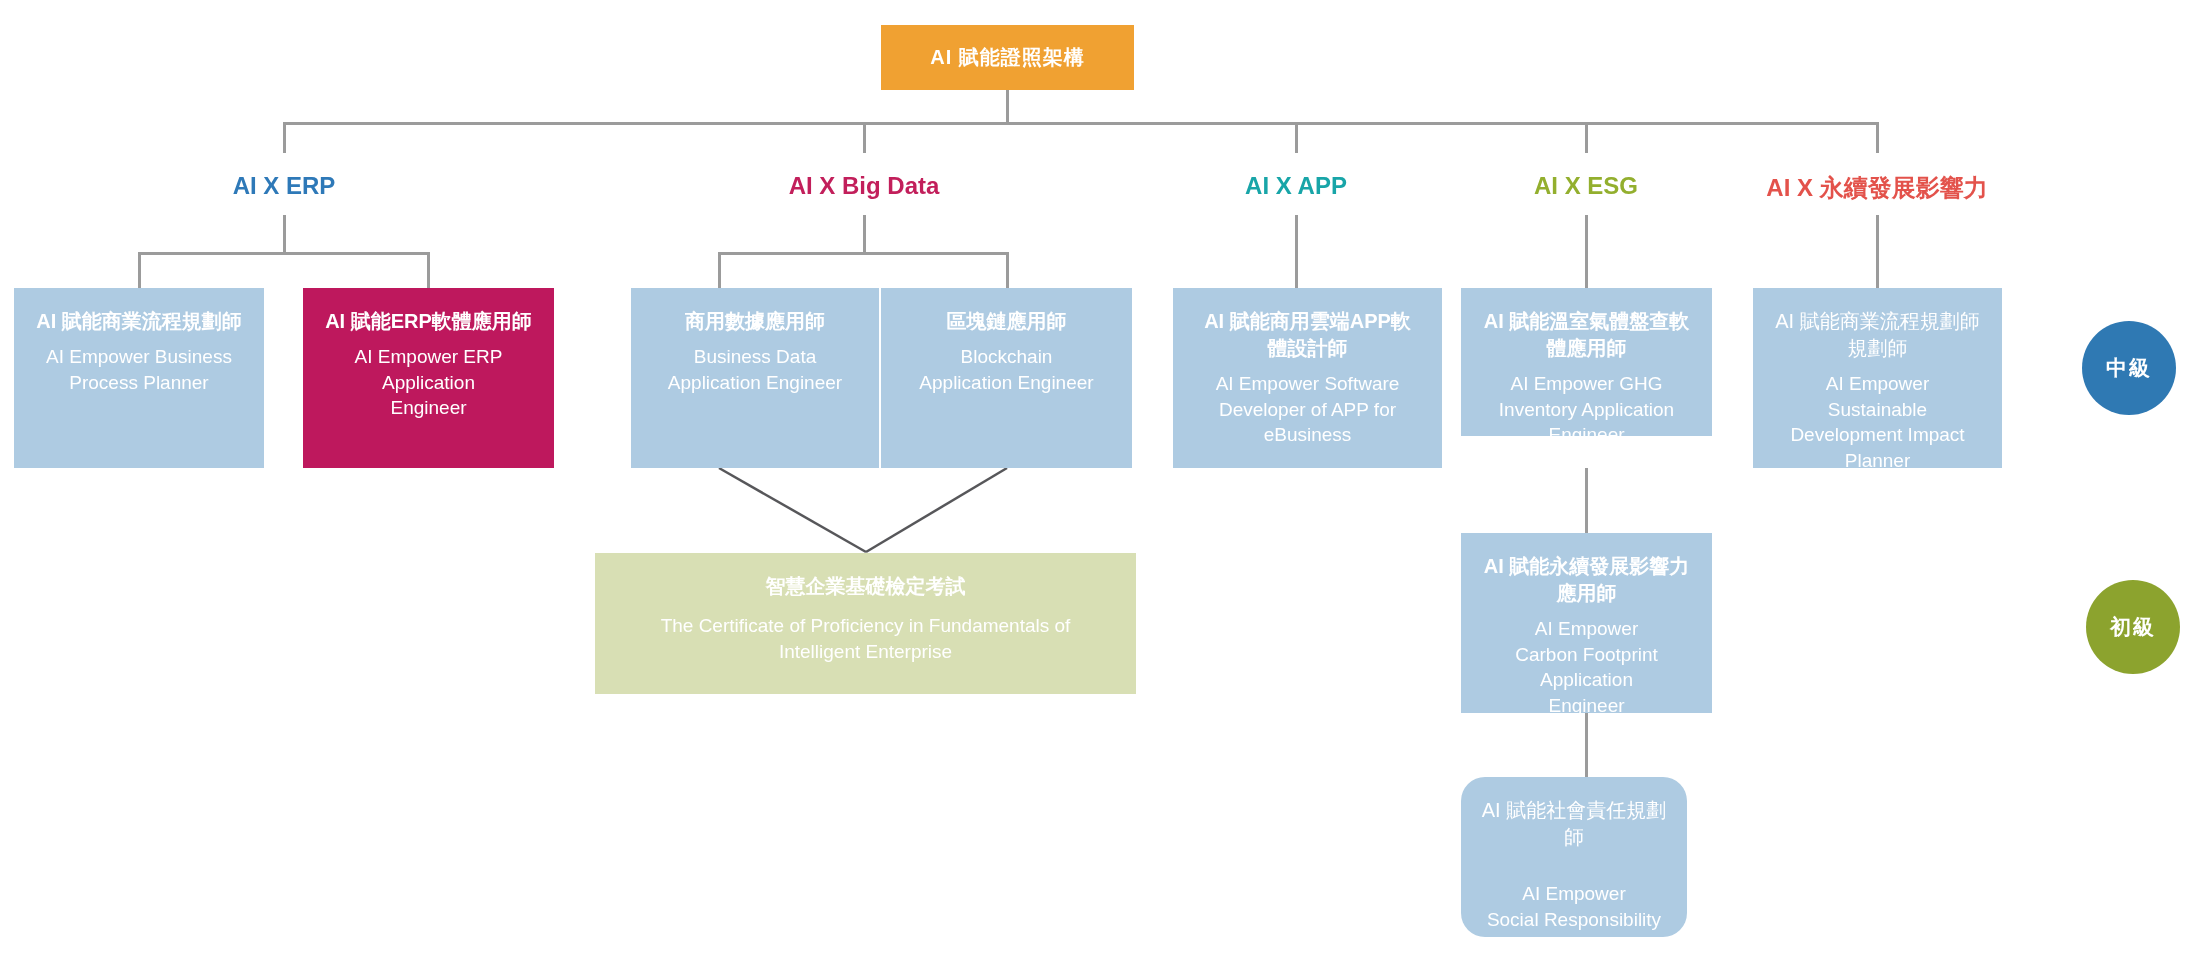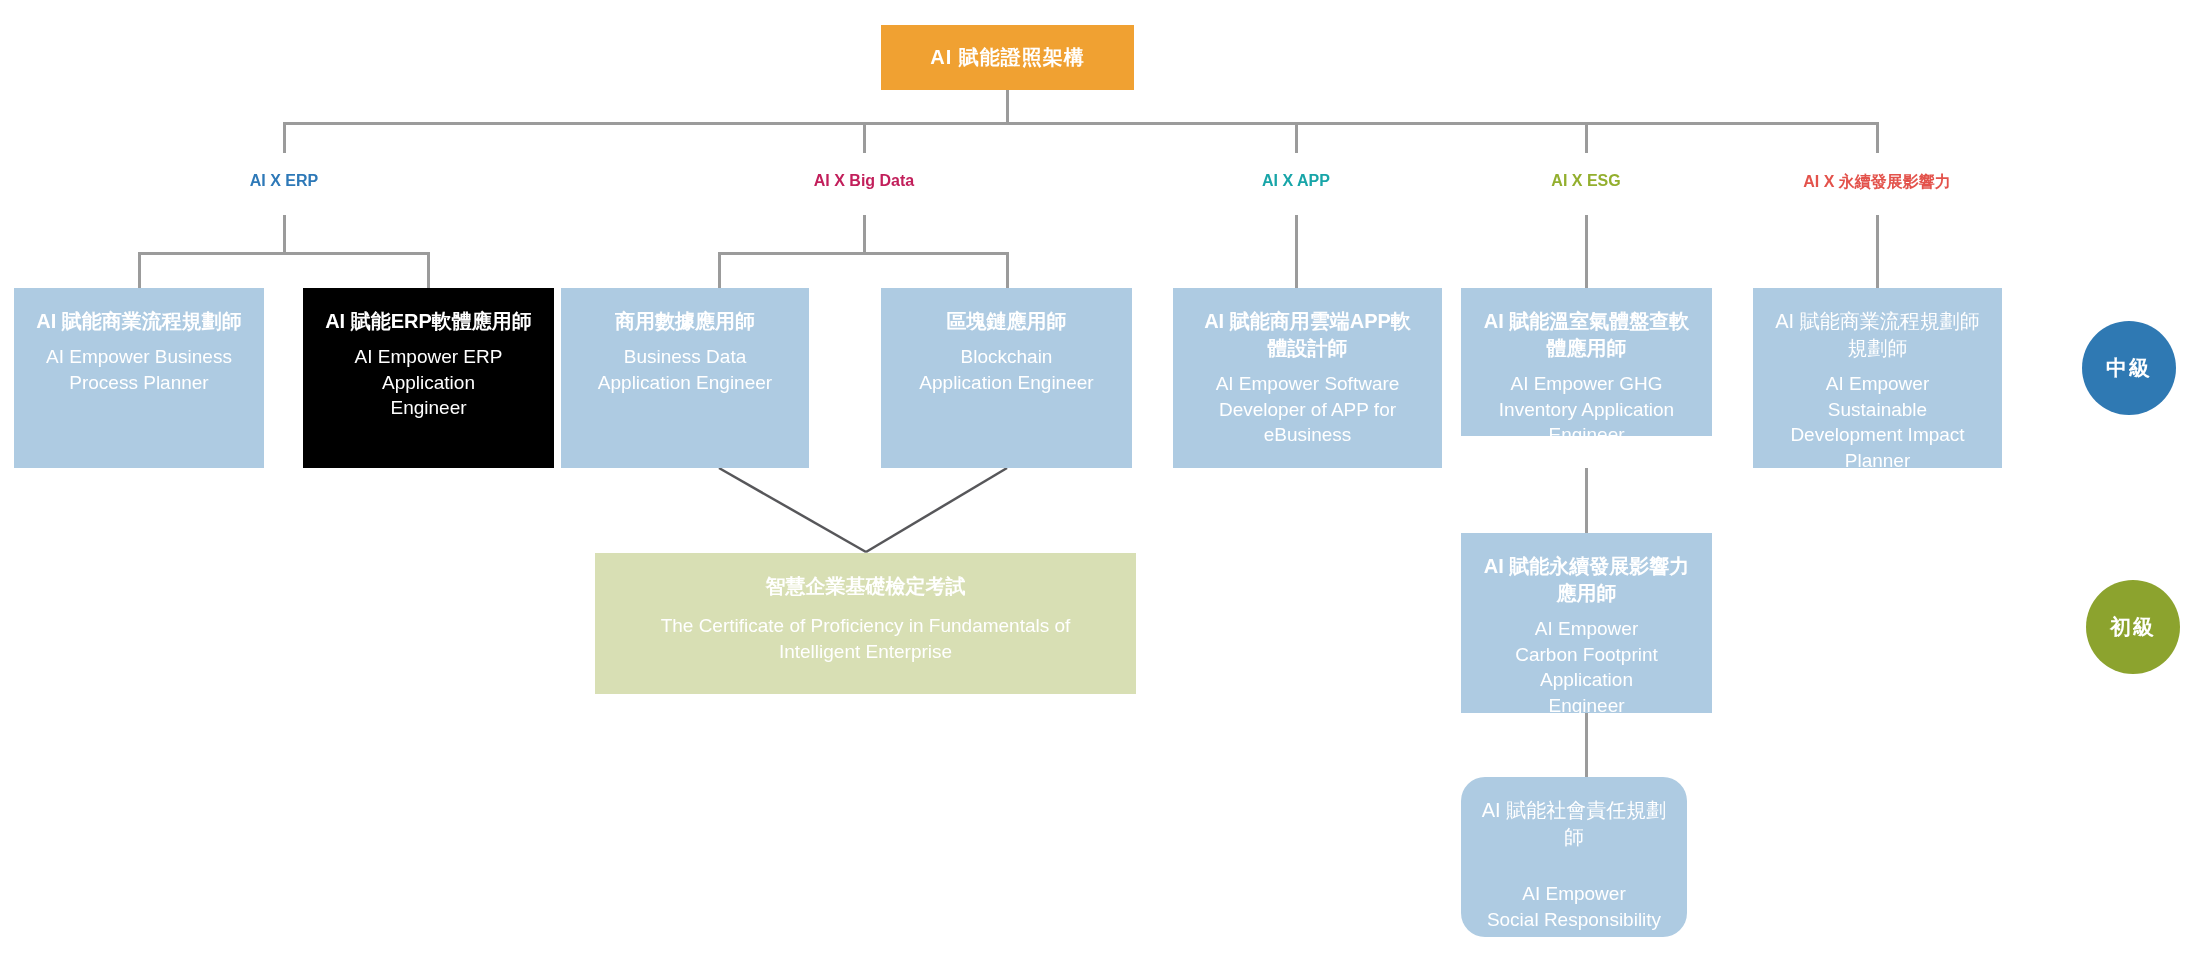--- a/index.html
+++ b/index.html
@@ -11,40 +11,40 @@
   .conn{stroke:#9b9b9b;stroke-width:3;}
   .diag{stroke:#57575a;stroke-width:2.5;}
 
   .root-box{
     position:absolute;left:881px;top:25px;width:253px;height:65px;
     background:#F0A132;color:#ffffff;display:flex;align-items:center;justify-content:center;
     font-size:20px;font-weight:600;letter-spacing:1px;
   }
   .branch-label{
     position:absolute;top:172px;transform:translateX(-50%);
-    font-size:16px;font-weight:bold;white-space:nowrap;
+    font-size:24px;font-weight:bold;white-space:nowrap;
   }
   .bl-erp{left:284px;color:#2E79B8;}
   .bl-bigdata{left:864px;color:#C21F5B;}
   .bl-app{left:1296px;color:#18A5A8;}
   .bl-esg{left:1586px;color:#93AF2E;}
   .bl-sustain{left:1877px;color:#E3524B;}
 
   .card{
     position:absolute;background:#AECBE2;color:#ffffff;text-align:center;
     box-sizing:border-box;padding:20px 18px 0;
   }
   .card .zh{font-size:20px;line-height:1.35;white-space:pre-line;}
   .card.bold-title .zh{font-weight:bold;}
   .card .en{font-size:19px;line-height:1.35;white-space:pre-line;margin-top:9px;}
-  .card.highlight{background:#000000;}
+  .card.highlight{background:#be185d;}
 
   .c1{left:14px;top:288px;width:250px;height:180px;}
   .c2{left:303px;top:288px;width:251px;height:180px;}
-  .c3{left:561px;top:288px;width:248px;height:180px;}
+  .c3{left:631px;top:288px;width:248px;height:180px;}
   .c4{left:881px;top:288px;width:251px;height:180px;}
   .c5{left:1173px;top:288px;width:269px;height:180px;}
   .c6{left:1461px;top:288px;width:251px;height:148px;}
   .c7{left:1753px;top:288px;width:249px;height:180px;}
   .c8{left:1461px;top:533px;width:251px;height:180px;}
   .c9{left:1461px;top:777px;width:226px;height:160px;border-radius:24px;}
   .c9 .en{margin-top:30px;}
 
   .exam{
     position:absolute;left:595px;top:553px;width:541px;height:141px;

